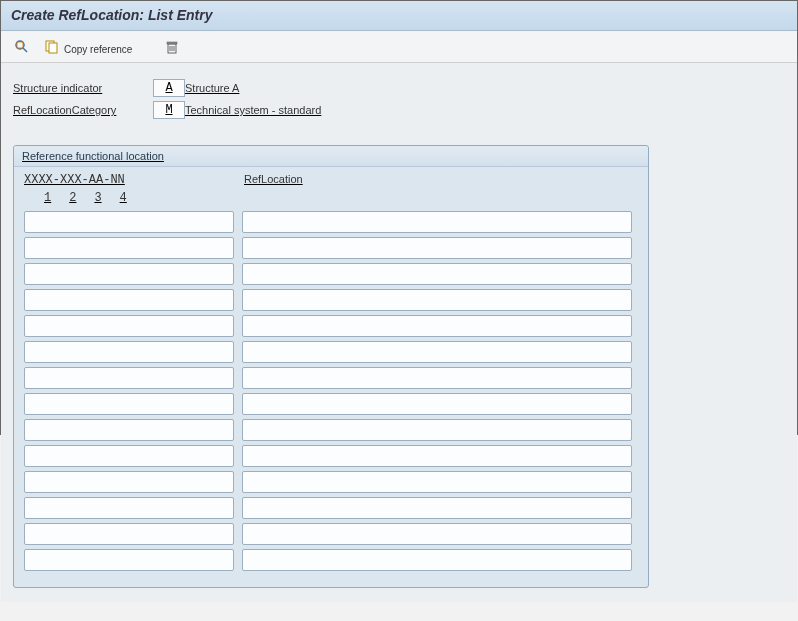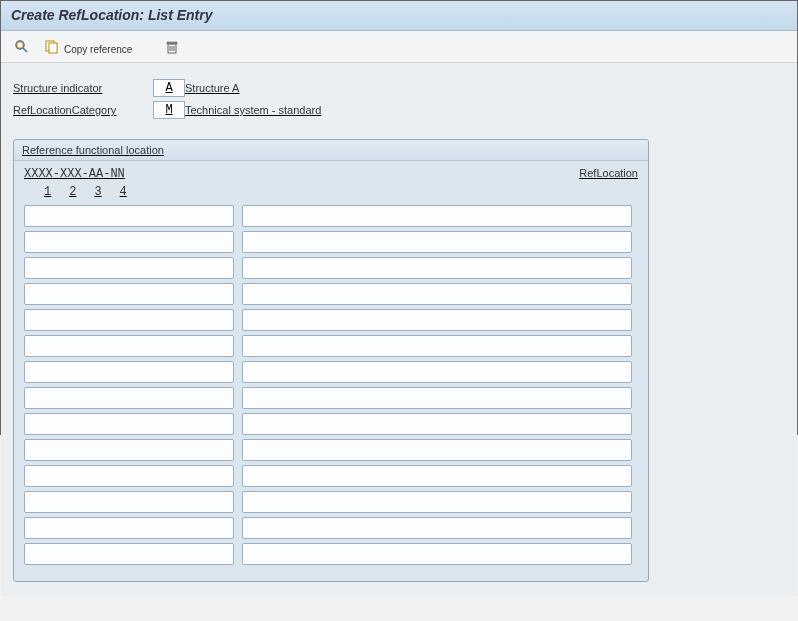--- a/index.html
+++ b/index.html
@@ -71,39 +71,38 @@
       border: 1px solid #9daec0;
       background: #fcfcfc;
       padding: 0 2px;
       text-align: center;
     }
     .form-desc {
       font-size: 11px;
       color: #333;
     }
     .groupbox {
-      margin-top: 18px;
+      margin-top: 24px;
       width: 636px;
       border: 1px solid #92aac2;
       background: #dce6ef;
       border-radius: 3px;
       padding-bottom: 12px;
     }
     .groupbox-title {
       font-size: 11px;
       color: #2a3b4c;
       padding: 4px 8px;
       background: linear-gradient(to bottom, #e2ebf3, #d3e0ec);
       border-bottom: 1px solid #b8c8d8;
       border-radius: 3px 3px 0 0;
     }
     .table-header {
       display: flex;
       padding: 6px 10px 2px 10px;
-      justify-content: space-between;
     }
     .col-code {
       width: 220px;
       font-family: 'Courier New', monospace;
       font-size: 12px;
       color: #333;
     }
     .col-desc {
       font-size: 11px;
       color: #333;

